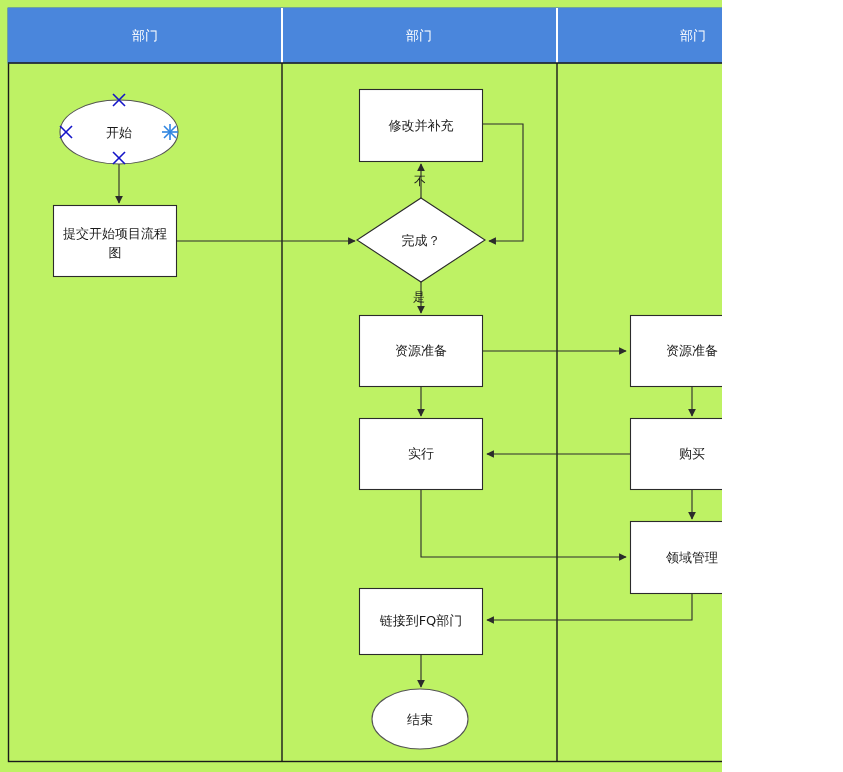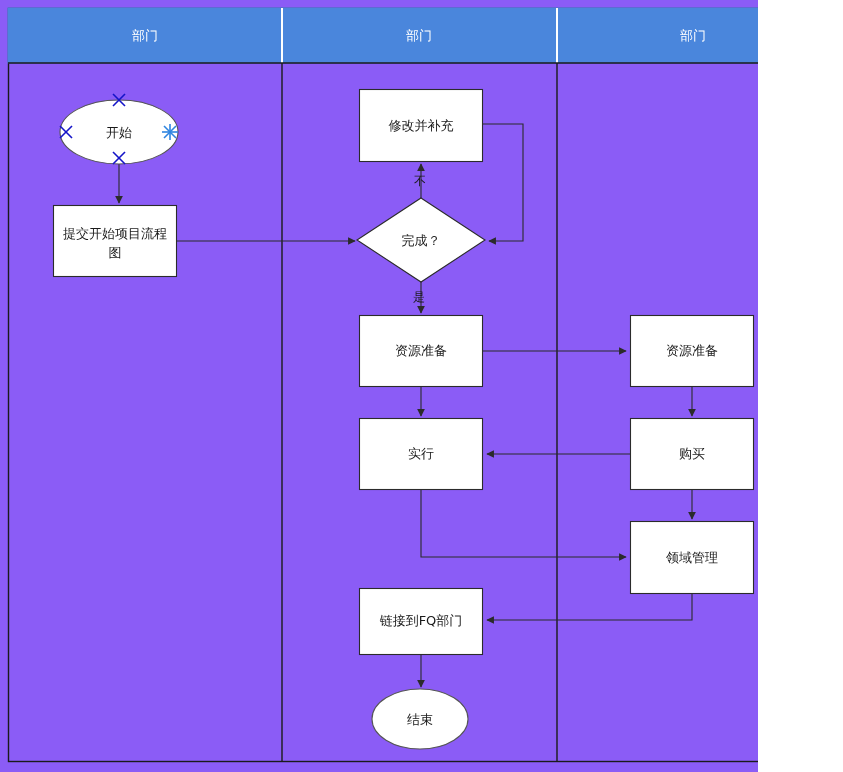--- a/index.html
+++ b/index.html
@@ -8,23 +8,22 @@
     padding: 0;
     background: #ffffff;
   }
   body {
     font-family: "DejaVu Sans", "Liberation Sans", sans-serif;
   }
   #canvas {
     position: relative;
     width: 722px;
     height: 772px;
-    background: #8b5cf6;
+    background: #bef264;
     overflow: hidden;
-    padding-left: 36px;
   }
   #diagram-svg {
     position: absolute;
     left: 0;
     top: 0;
     width: 843px;
     height: 772px;
   }
   .lane-header-label {
     fill: #ffffff;

